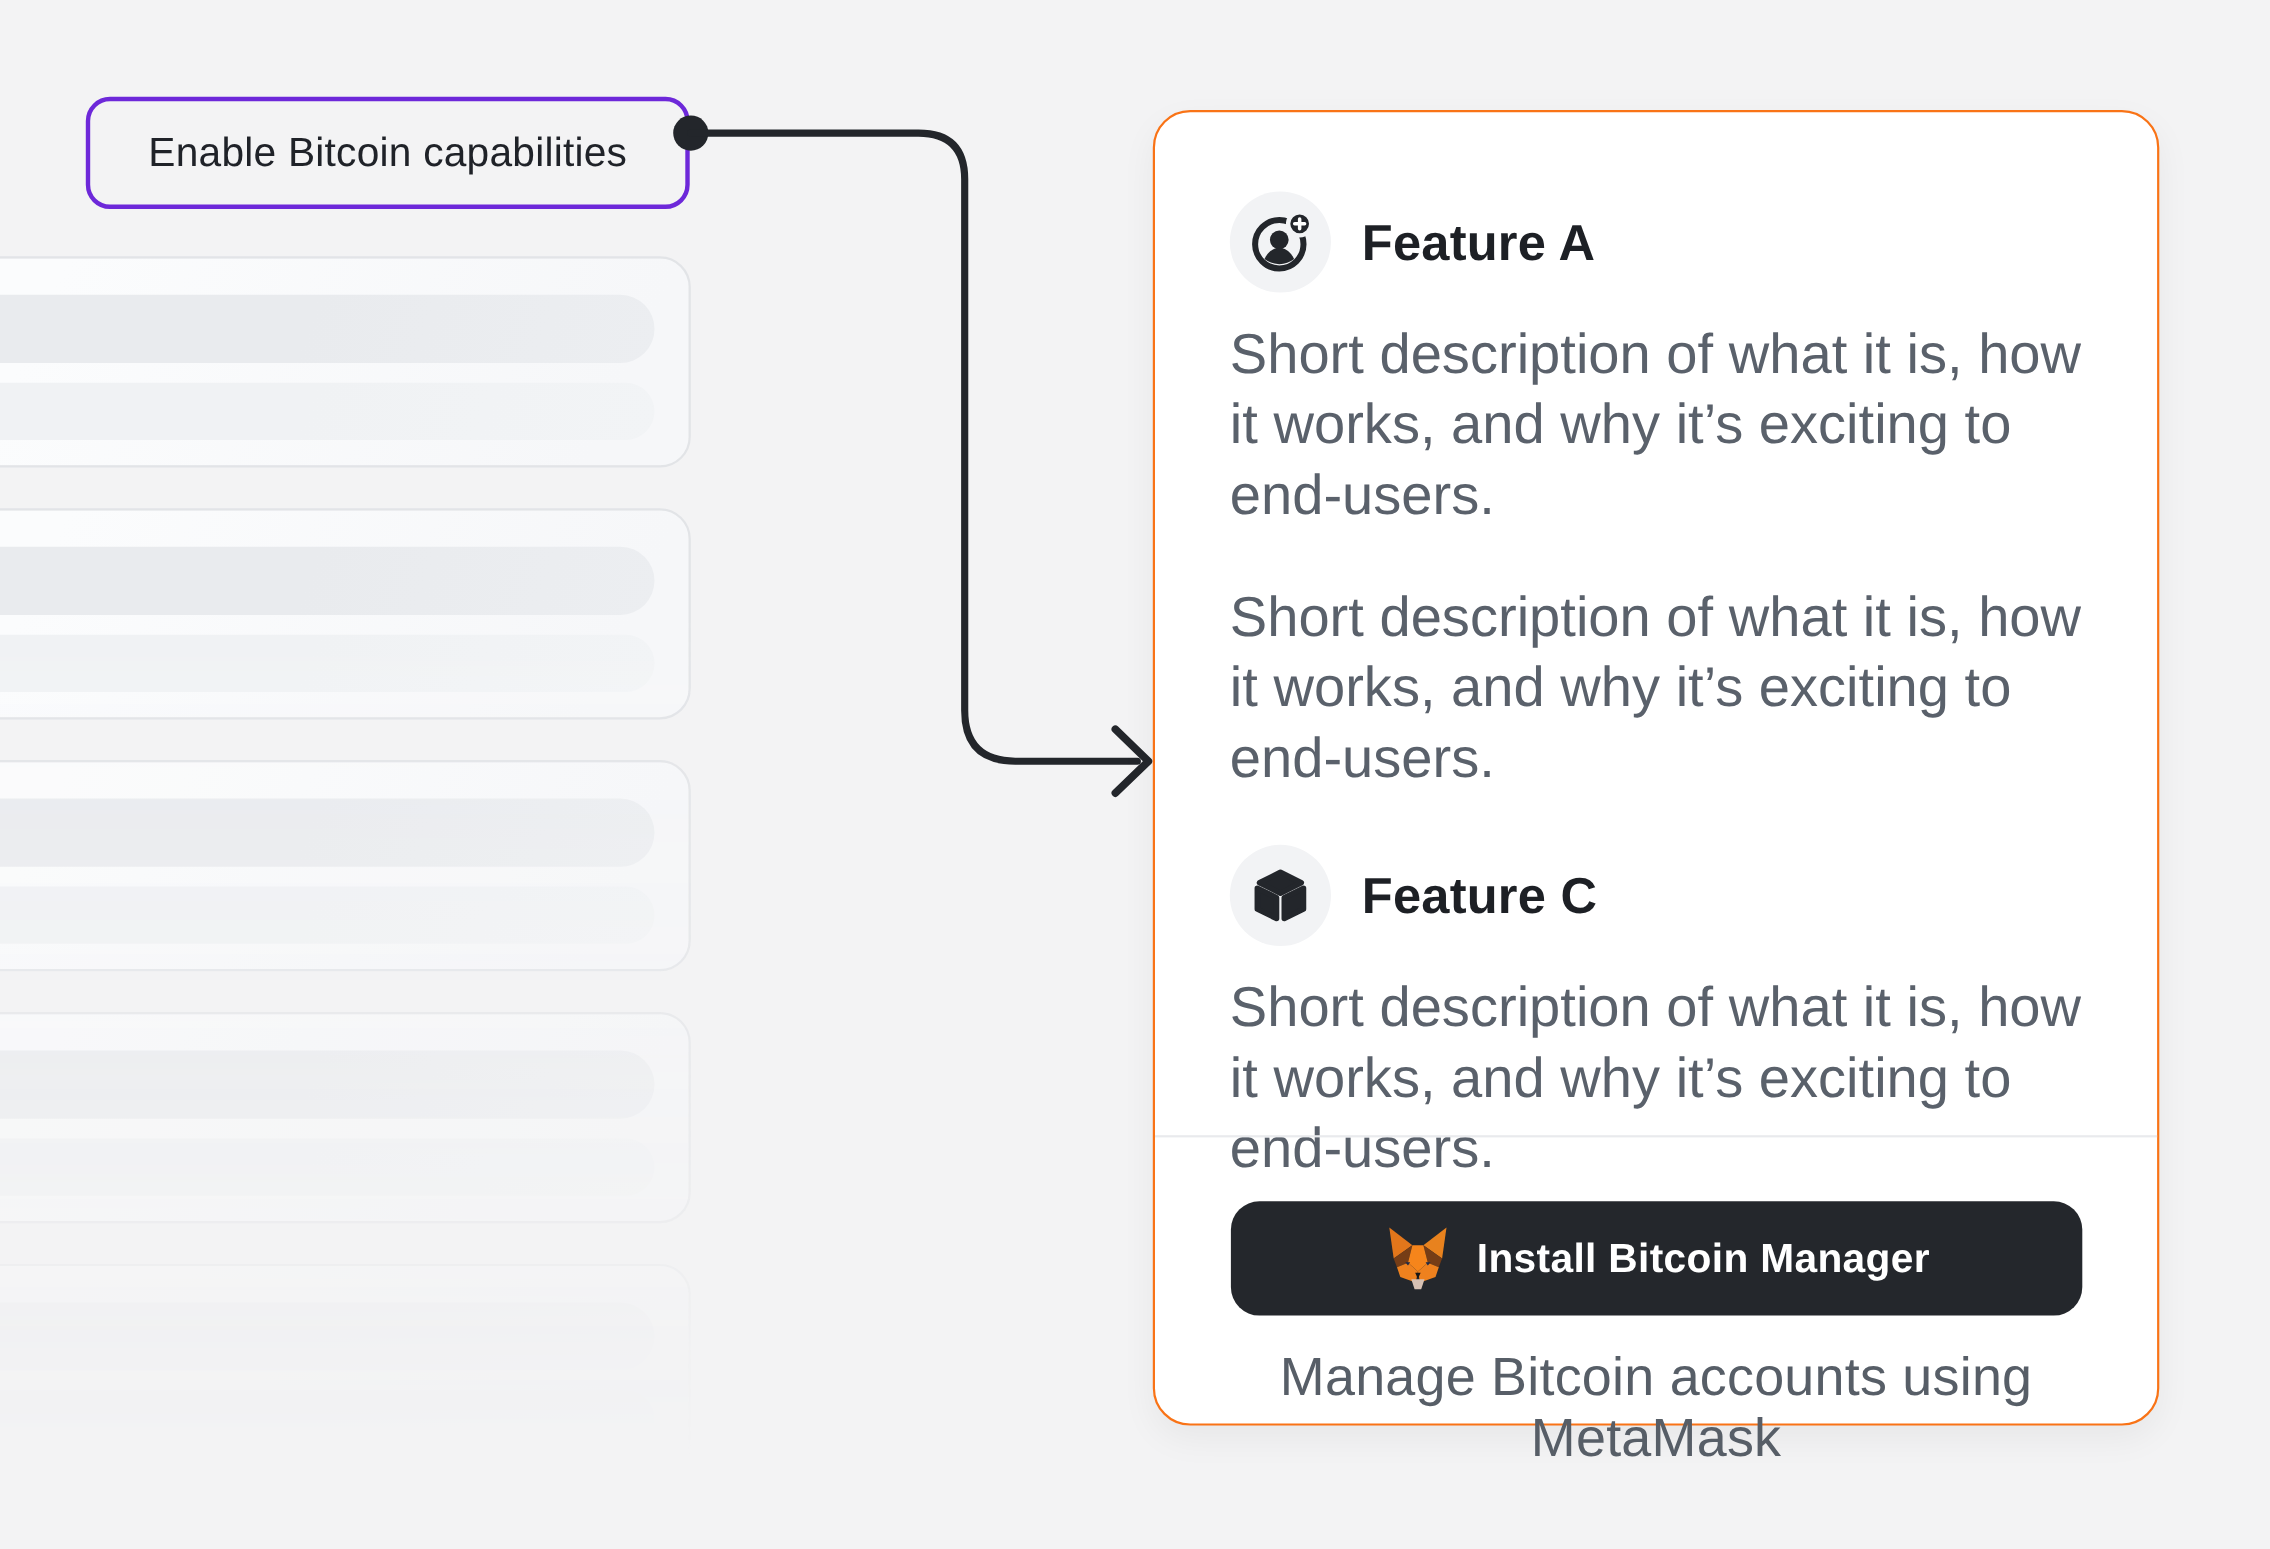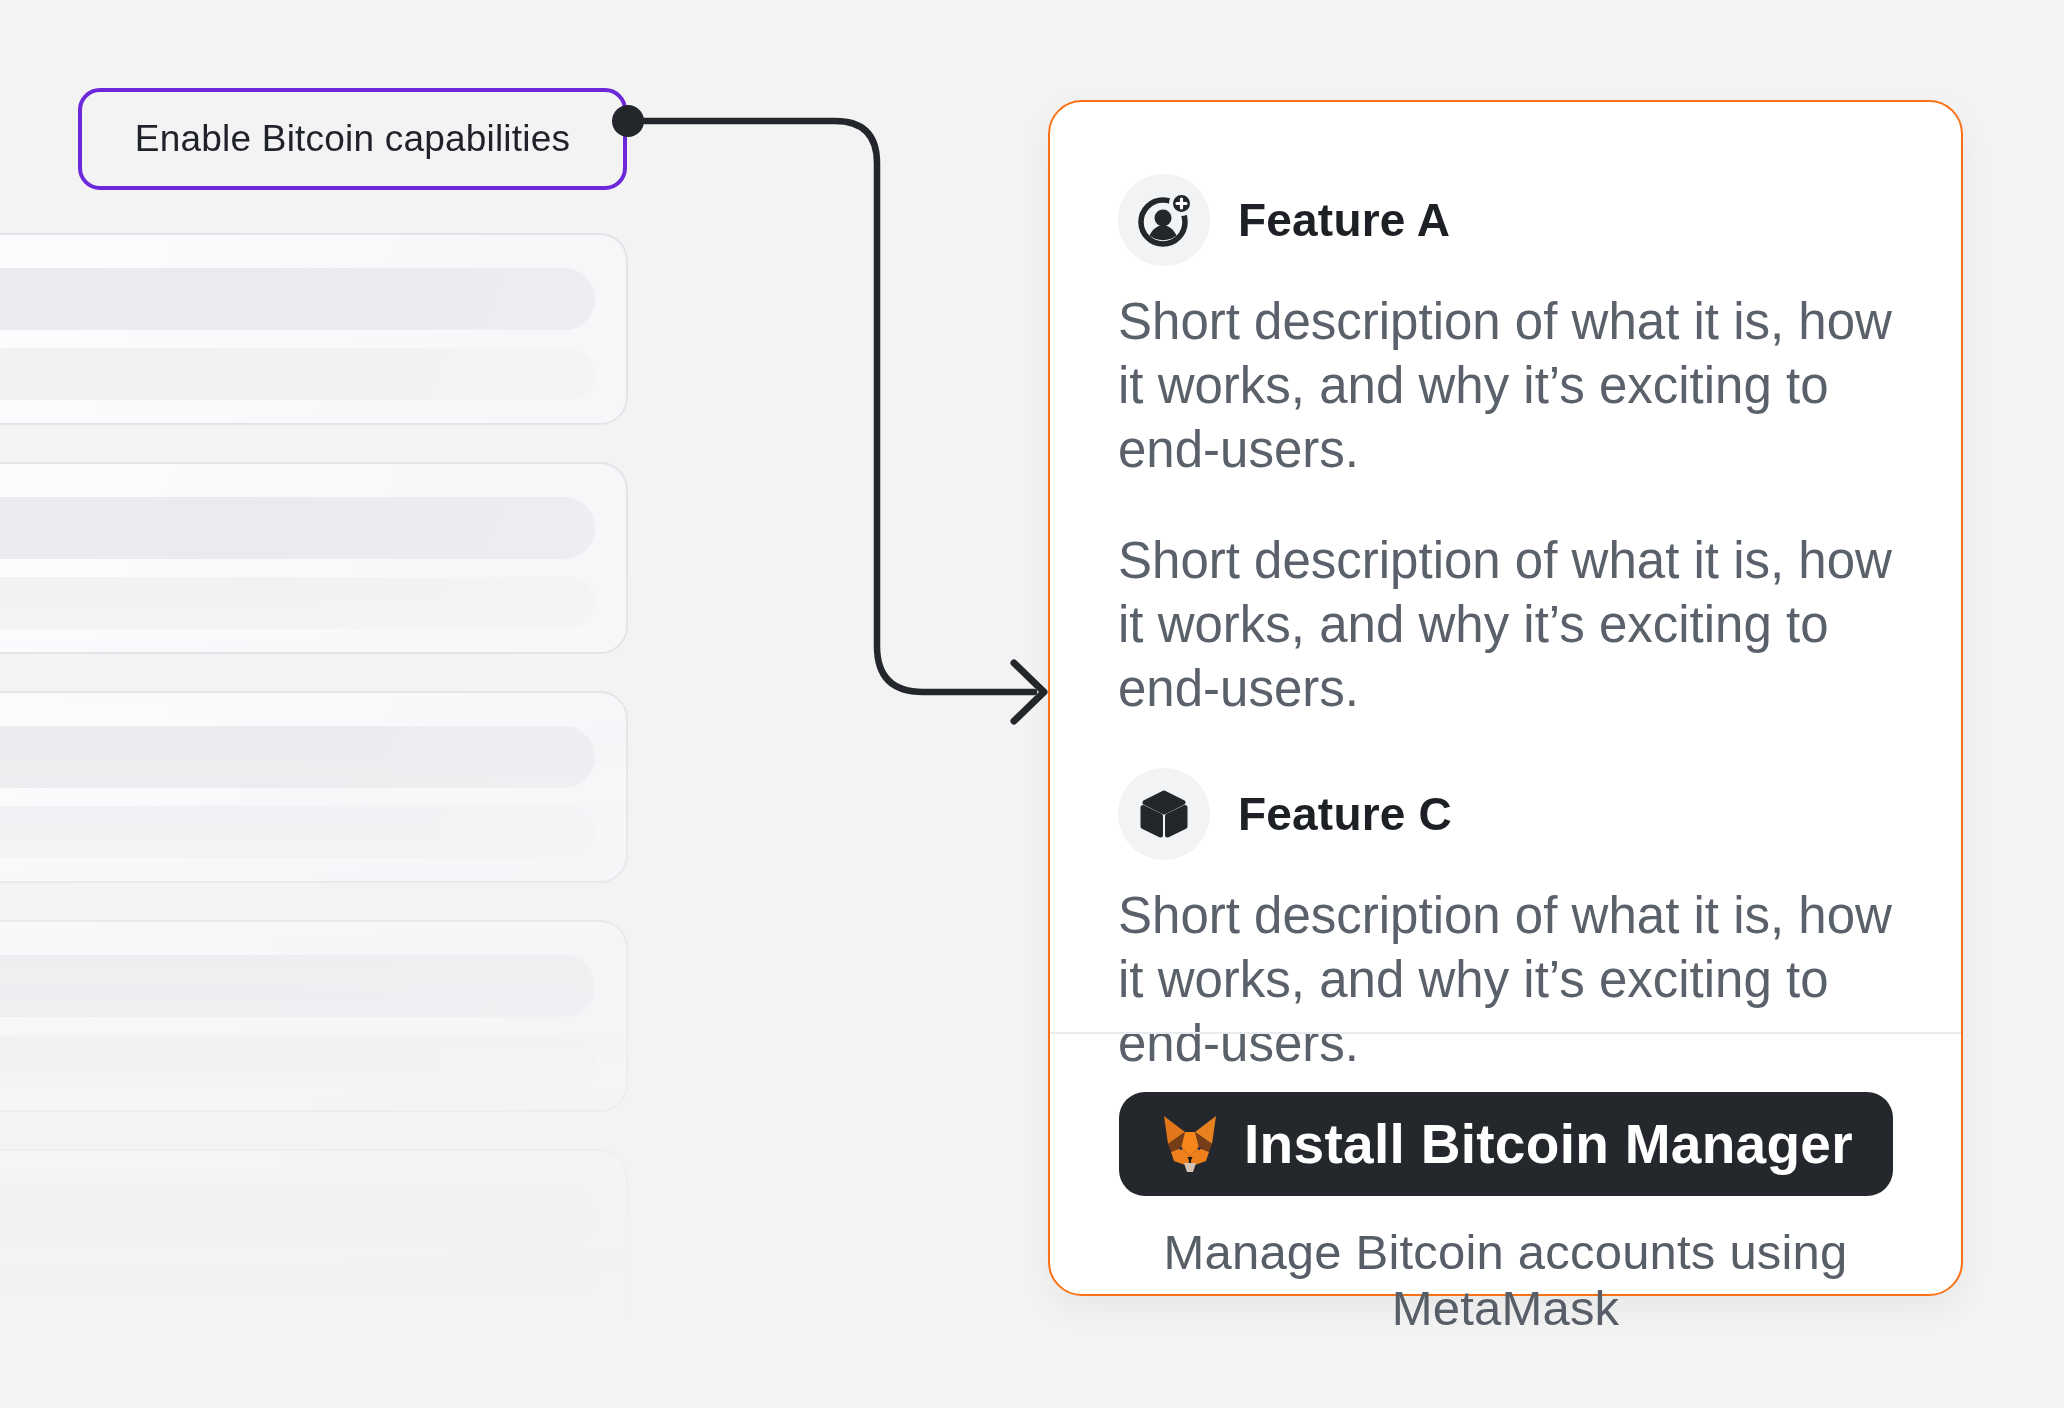--- a/index.html
+++ b/index.html
@@ -61,21 +61,21 @@
   .feature-title{font-size:46px;font-weight:700;color:#1d2025;letter-spacing:.2px;}
   .feature-desc{font-size:51px;line-height:64px;color:#5a616b;max-width:805px;}
 
   .card-divider{position:absolute;left:0;right:0;top:930px;height:2px;background:#e9eaed;}
 
   .install-button{
     position:absolute;top:990px;left:50%;transform:translateX(-50%);
     width:774px;height:104px;border-radius:26px;background:#24272c;border:none;
     display:flex;align-items:center;justify-content:center;gap:22px;cursor:pointer;
   }
-  .install-label{font-size:55px;font-weight:700;color:#ffffff;letter-spacing:.3px;white-space:nowrap;}
+  .install-label{font-size:37px;font-weight:700;color:#ffffff;letter-spacing:.3px;white-space:nowrap;}
   .install-caption{
     position:absolute;top:1122px;left:0;right:0;text-align:center;
     font-size:49px;color:#575e67;letter-spacing:.2px;
   }
 </style>
 </head>
 <body>
 
 <div class="screen">
 

